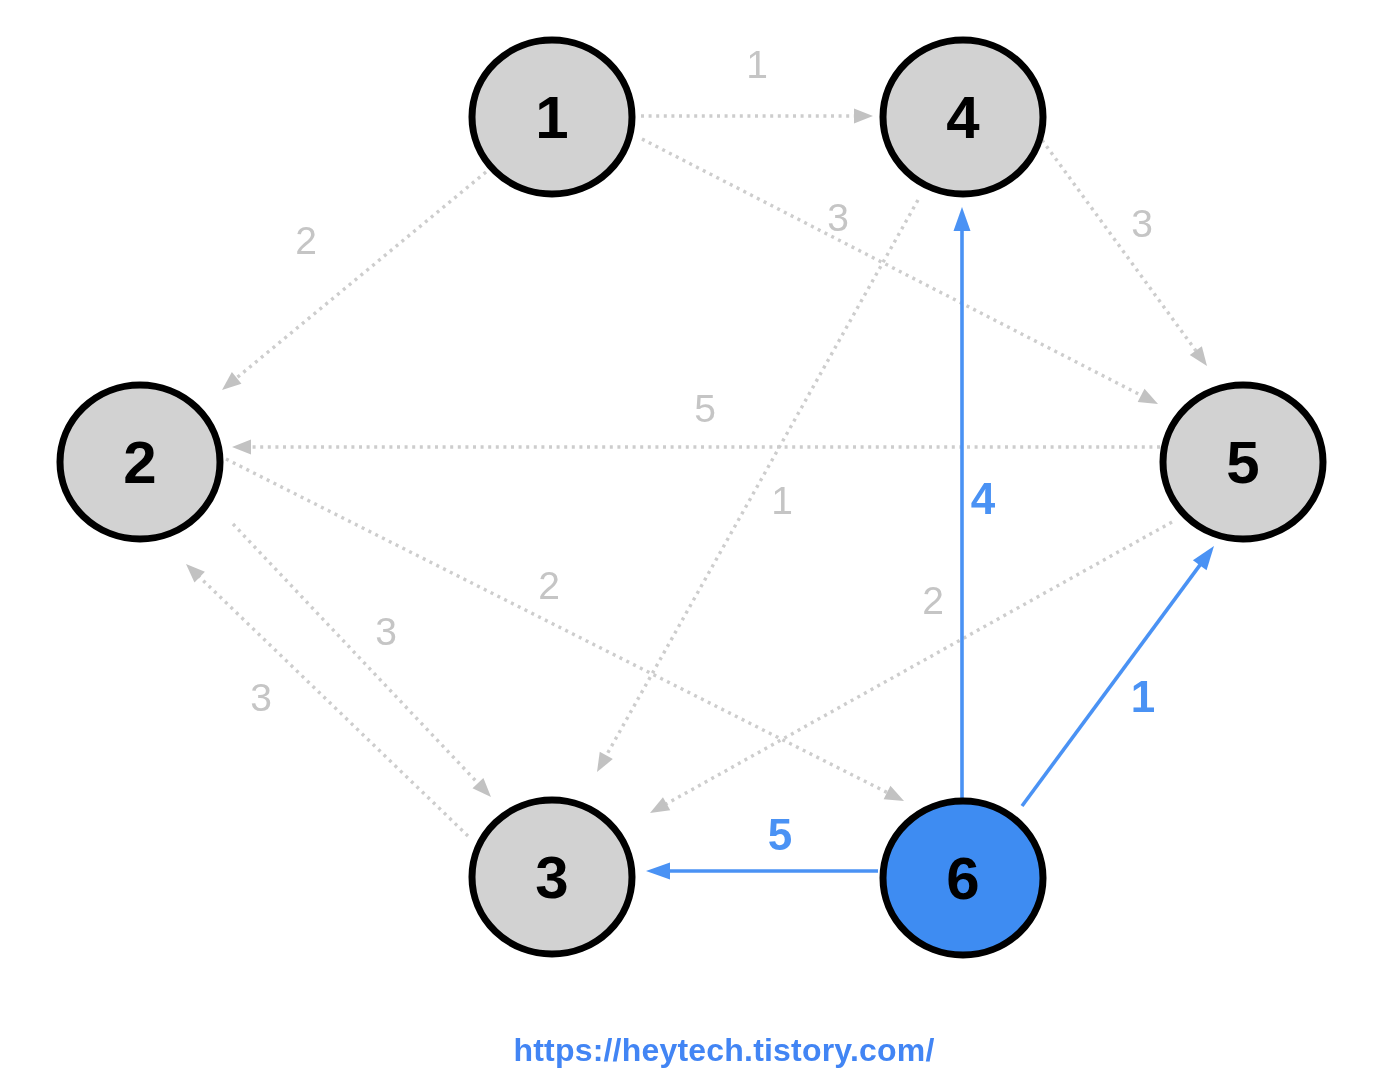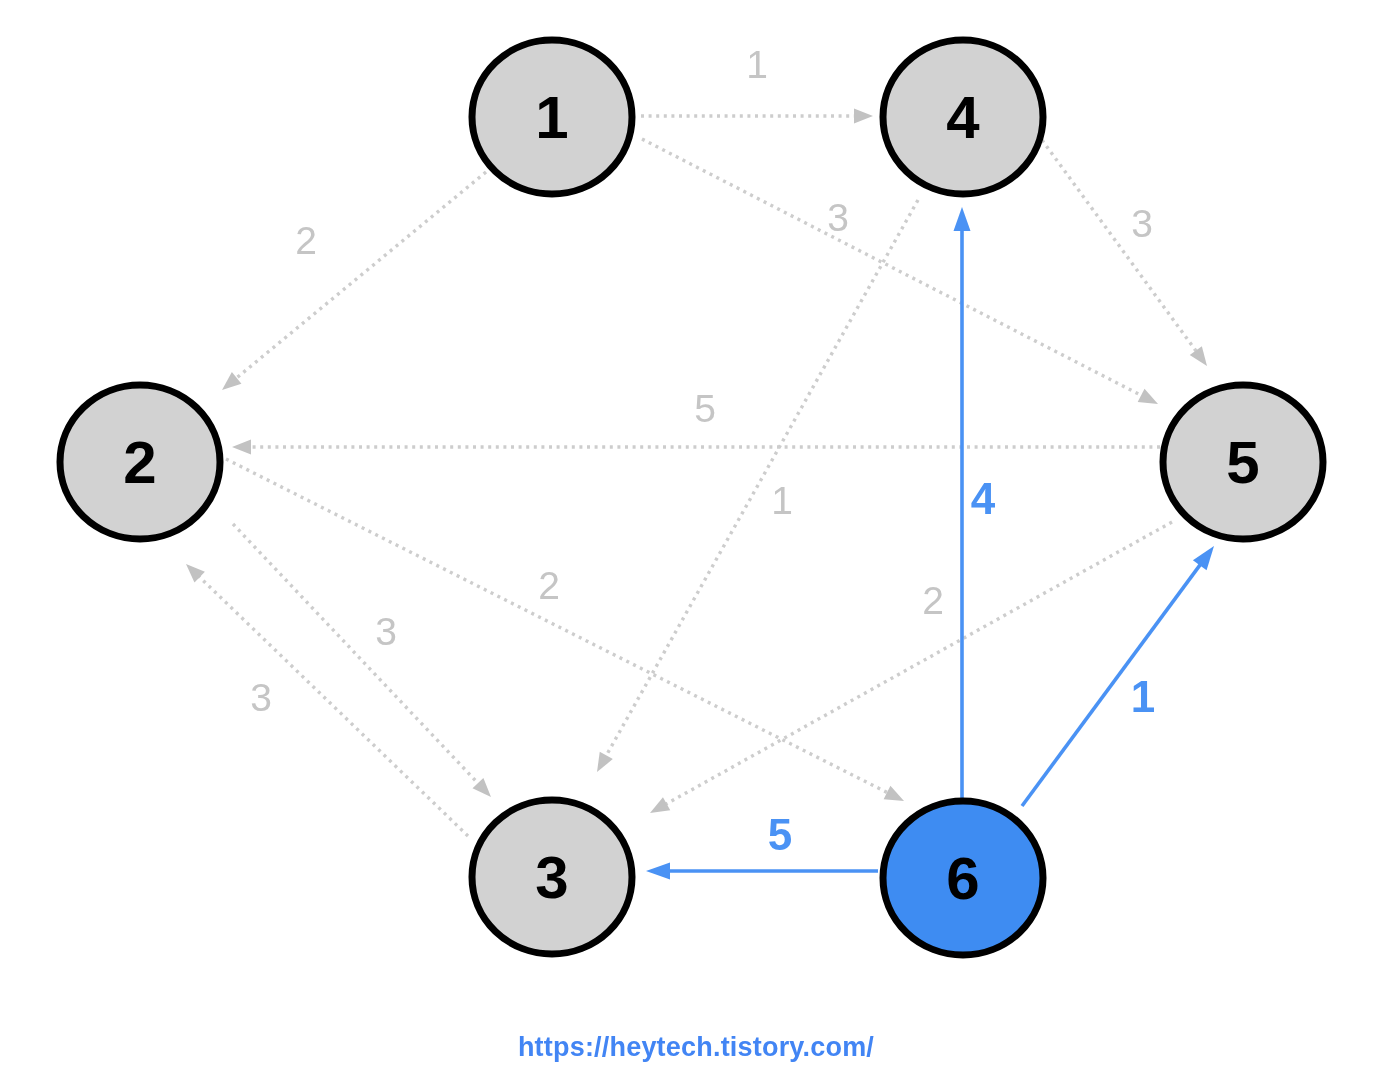--- a/index.html
+++ b/index.html
@@ -43,24 +43,24 @@
     text-anchor: middle;
   }
   .weight-blue {
     font-family: "Liberation Sans", sans-serif;
     font-size: 44px;
     font-weight: 700;
     text-anchor: middle;
   }
   .footer-url {
     position: absolute;
-    left: 696px;
+    left: 724px;
     top: 1032px;
     transform: translateX(-50%);
-    font-size: 27px;
+    font-size: 32px;
     font-weight: 700;
     letter-spacing: 0.2px;
     white-space: nowrap;
   }
 </style>
 </head>
 <body>
 
 <div class="stage">
   <svg id="graph" width="1394" height="1090" viewBox="0 0 1394 1090" xmlns="http://www.w3.org/2000/svg">

